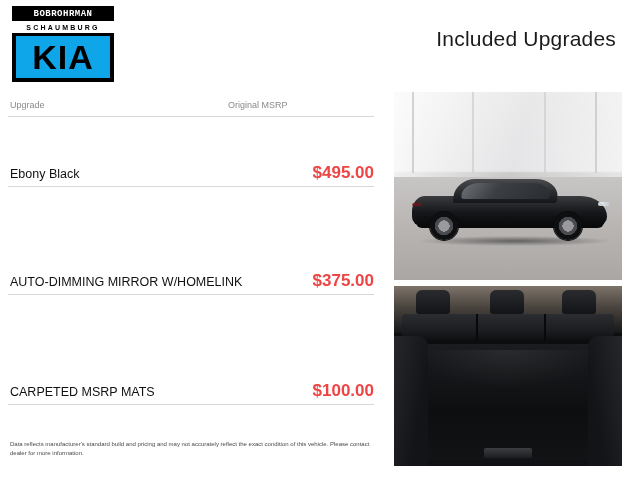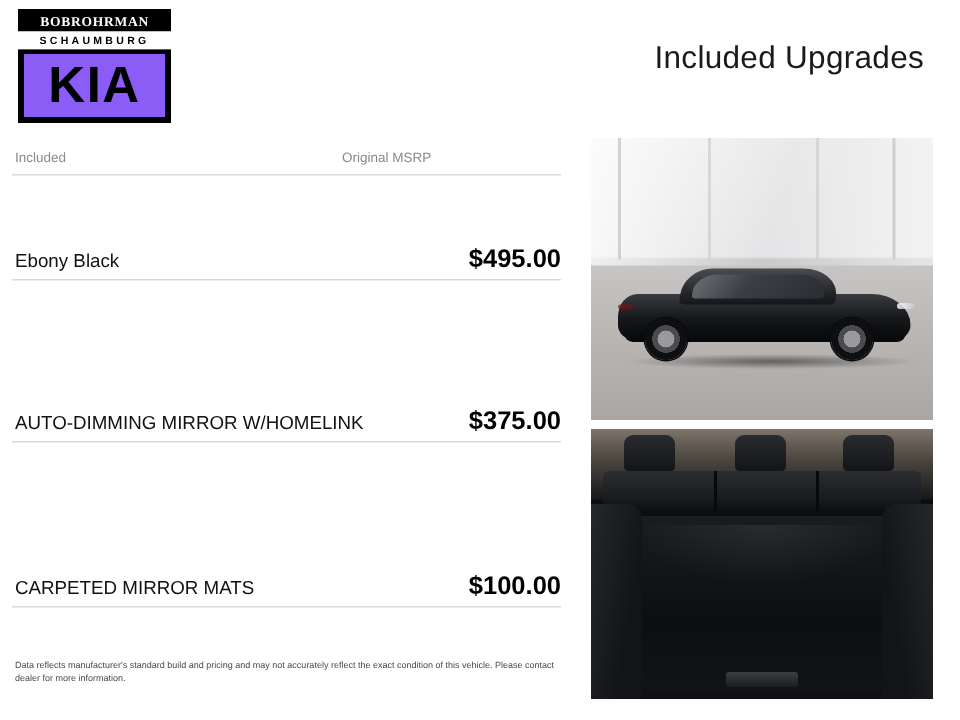--- a/index.html
+++ b/index.html
@@ -28,35 +28,35 @@
   .logo-top {
     background: #000000;
     color: #ffffff;
     height: 15px;
     display: flex;
     align-items: center;
     justify-content: center;
     font-size: 9px;
     font-weight: bold;
     letter-spacing: 0.5px;
-    font-family: Liberation Serif, serif;
+    font-family: Liberation Mono, monospace;
   }
   .logo-sub {
     background: #ffffff;
     color: #000000;
     height: 12px;
     display: flex;
     align-items: center;
     justify-content: center;
     font-size: 7px;
     letter-spacing: 2.2px;
     font-weight: bold;
   }
   .logo-main {
-    background: #8b5cf6;
+    background: #0ea5e9;
     border: 4px solid #000000;
     border-top: 3px solid #000000;
     height: 49px;
     box-sizing: border-box;
     display: flex;
     align-items: center;
     justify-content: center;
   }
   .logo-main span {
     font-size: 34px;
@@ -110,21 +110,21 @@
     font-size: 12.5px;
     color: #111111;
     white-space: nowrap;
   }
   .row .price {
     position: absolute;
     right: 0px;
     bottom: 4px;
     font-size: 17px;
     font-weight: bold;
-    color: #000000;
+    color: #ef4444;
   }
   .row .rule {
     position: absolute;
     left: 0;
     bottom: 0;
     width: 100%;
     height: 1px;
     background: #d8d8d8;
   }
   .row-1 { top: 186px; }
@@ -321,38 +321,38 @@
 <div class="logo">
   <div class="logo-top">BOBROHRMAN</div>
   <div class="logo-sub">SCHAUMBURG</div>
   <div class="logo-main">
     <span>KIA</span>
   </div>
 </div>
 
 <div class="page-title">Included Upgrades</div>
 
-<div class="col-head upgrade">Included</div>
+<div class="col-head upgrade">Upgrade</div>
 <div class="col-head msrp">Original MSRP</div>
 <div class="header-rule"></div>
 
 <div class="row row-1">
   <div class="label">Ebony Black</div>
   <div class="price">$495.00</div>
   <div class="rule"></div>
 </div>
 
 <div class="row row-2">
   <div class="label">AUTO-DIMMING MIRROR W/HOMELINK</div>
   <div class="price">$375.00</div>
   <div class="rule"></div>
 </div>
 
 <div class="row row-3">
-  <div class="label">CARPETED MIRROR MATS</div>
+  <div class="label">CARPETED MSRP MATS</div>
   <div class="price">$100.00</div>
   <div class="rule"></div>
 </div>
 
 <div class="disclaimer">Data reflects manufacturer's standard build and pricing and may not accurately reflect the exact condition of this vehicle. Please contact dealer for more information.</div>
 
 <div class="photo photo-top">
   <div class="studio">
     <div class="studio-panel sp1"></div>
     <div class="studio-panel sp2"></div>

